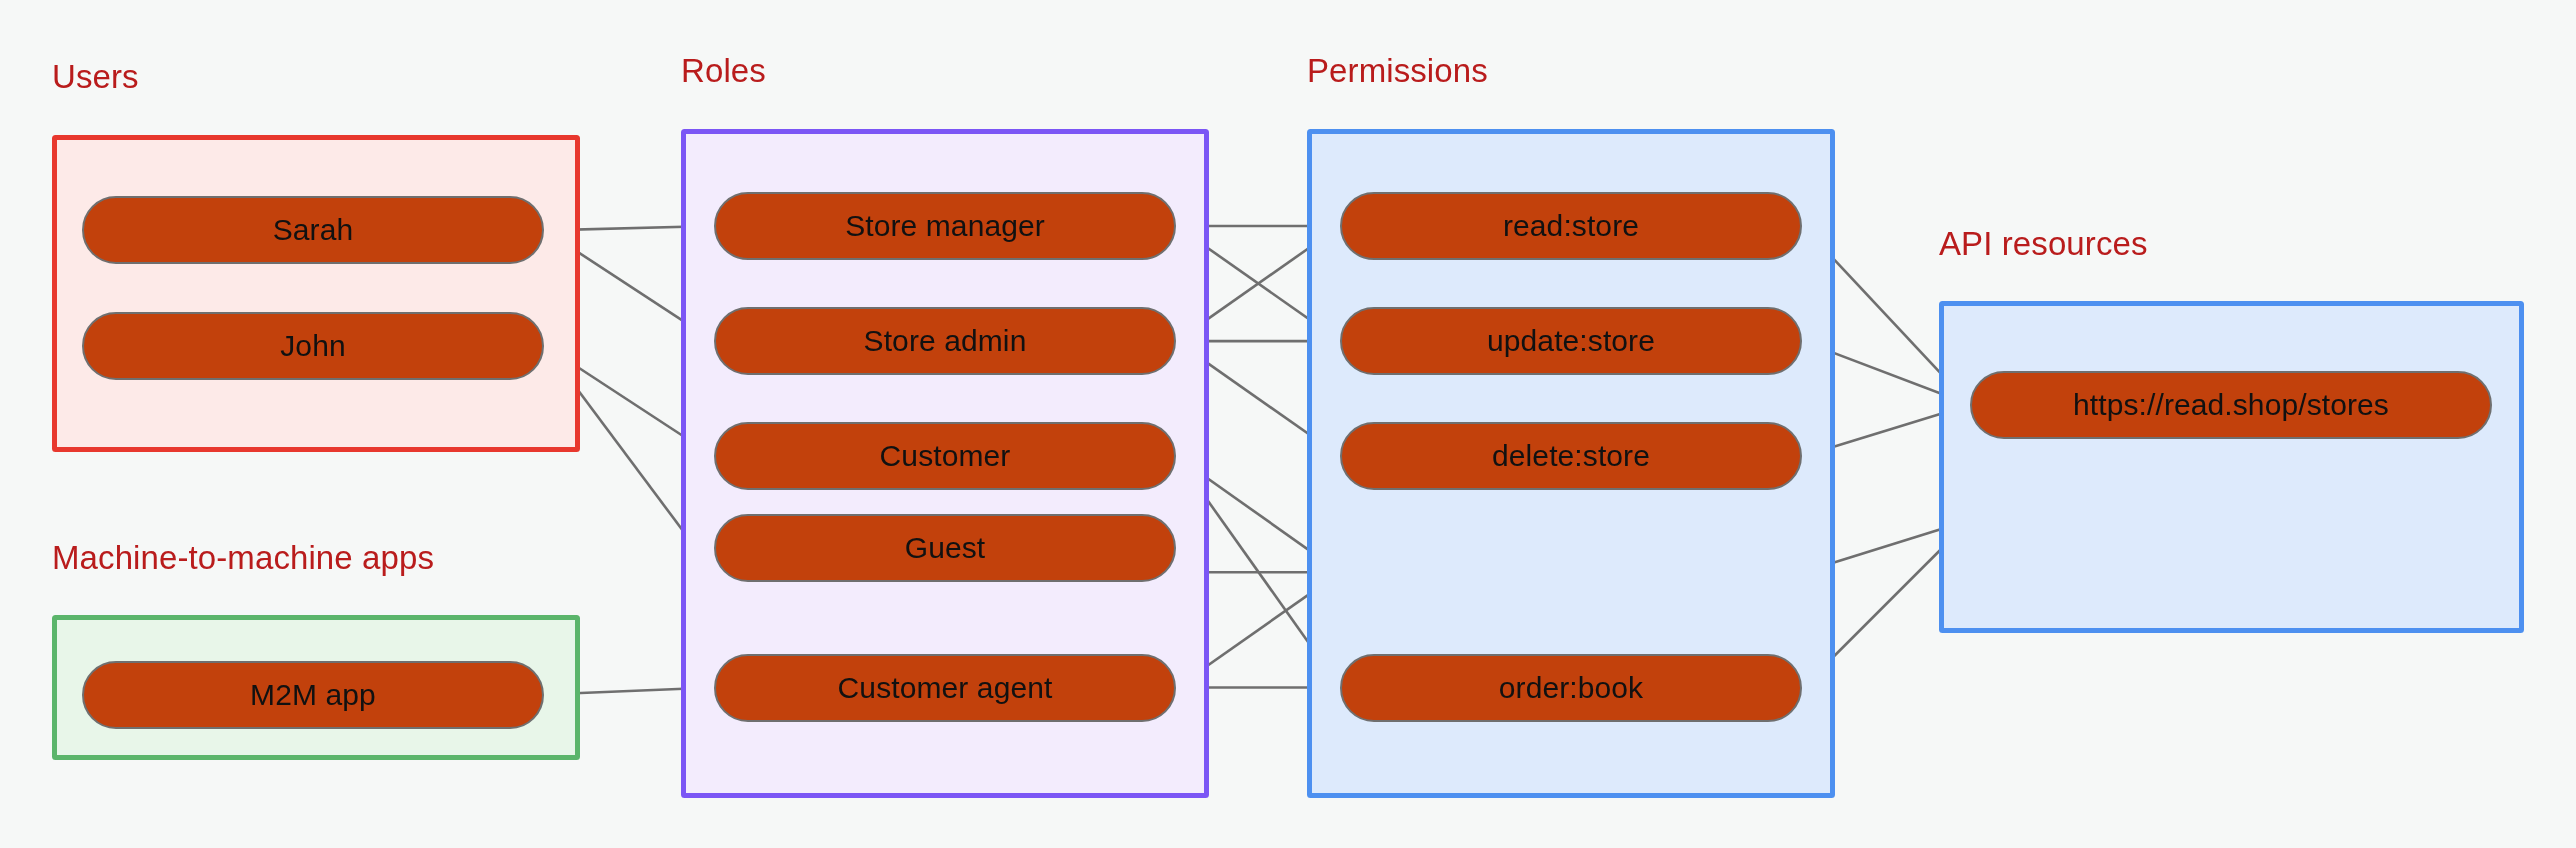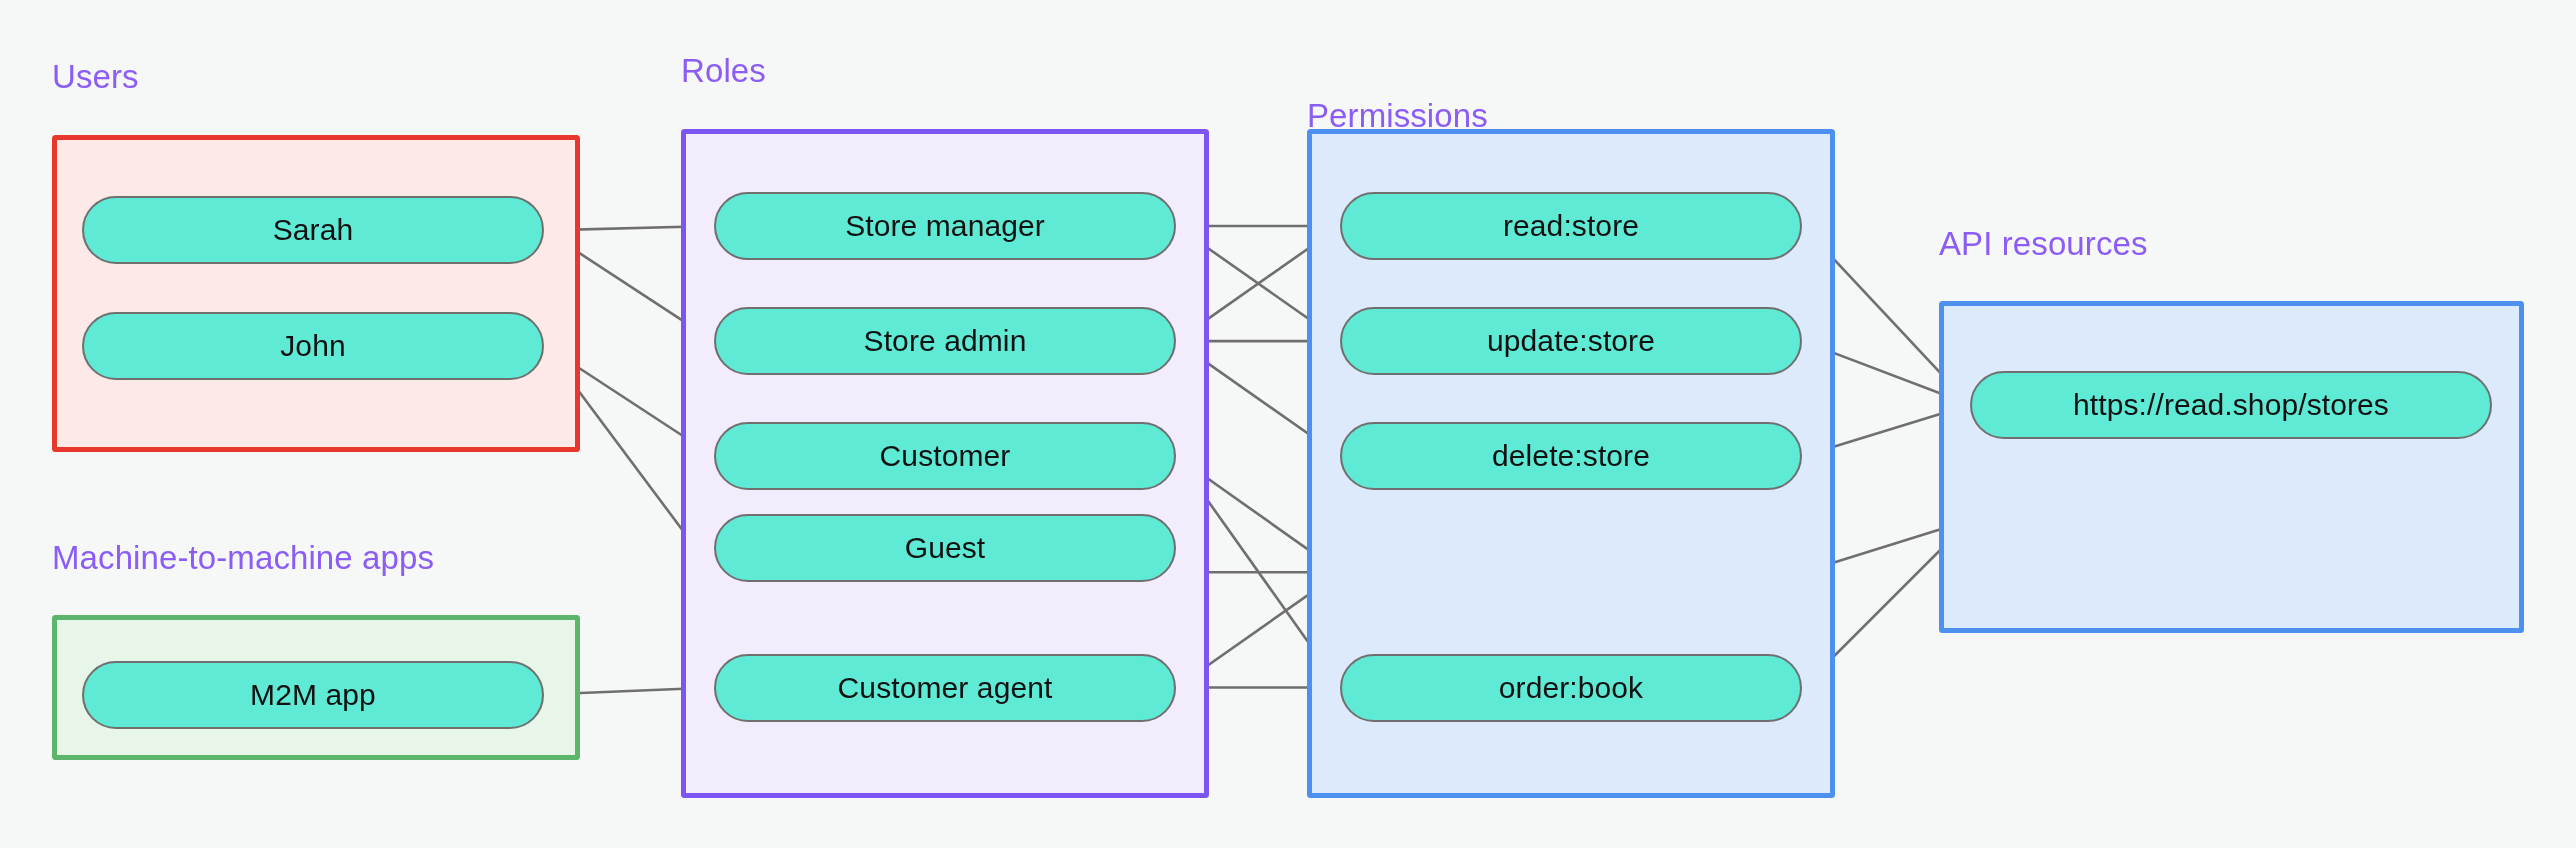--- a/index.html
+++ b/index.html
@@ -12,21 +12,21 @@
   }
   #canvas{position:relative;width:2576px;height:848px;}
 
   
   #edges{position:absolute;left:0;top:0;width:2576px;height:848px;pointer-events:none;}
 
   
   .group-title{
     position:absolute;
     font-size:33px;
-    color:#8b5cf6;
+    color:#b91c1c;
     white-space:nowrap;
     letter-spacing:0.1px;
   }
 
   
   .group-box{
     position:absolute;
     box-sizing:border-box;
     border-width:5.2px;
     border-style:solid;
@@ -35,21 +35,21 @@
   .g-users       {border-color:#e8382e;background:#fdeae8;}
   .g-m2m         {border-color:#5bb56b;background:#e8f6e9;}
   .g-roles       {border-color:#7b56f5;background:#f3ecfd;}
   .g-permissions {border-color:#4d90f0;background:#ddeafc;}
   .g-resources   {border-color:#4d90f0;background:#ddeafc;}
 
   
   .node{
     position:absolute;
     box-sizing:border-box;
-    background:#5eead4;
+    background:#c2410c;
     border:2.6px solid #6f6f6f;
     border-radius:872px;
     display:flex;
     align-items:center;
     justify-content:center;
     color:#111111;
     font-size:30px;
     white-space:nowrap;
     letter-spacing:0.1px;
   }
@@ -90,21 +90,21 @@
       <circle cx="1536" cy="523" r="11" fill="#6f6f6f"></circle>
       <circle cx="1536" cy="656" r="11" fill="#6f6f6f"></circle>
       <circle cx="1536" cy="788" r="11" fill="#6f6f6f"></circle>
       <circle cx="2258" cy="464" r="11" fill="#6f6f6f"></circle>
       <circle cx="2258" cy="596" r="11" fill="#6f6f6f"></circle>
     </svg>
 
   <div class="group-title" style="left: 52px; top: 58px;">Users</div>
   <div class="group-title" style="left: 52px; top: 539px;">Machine-to-machine apps</div>
   <div class="group-title" style="left: 681px; top: 52px;">Roles</div>
-  <div class="group-title" style="left: 1307px; top: 52px; margin-top: 45px;">Permissions</div>
+  <div class="group-title" style="left: 1307px; top: 52px;">Permissions</div>
   <div class="group-title" style="left: 1939px; top: 225px;">API resources</div>
 
   <div class="group-box g-users" style="left: 52px; top: 135px; width: 528px; height: 317px;"></div>
   <div class="group-box g-m2m" style="left: 52px; top: 615px; width: 528px; height: 145px;"></div>
   <div class="group-box g-roles" style="left: 681px; top: 129px; width: 528px; height: 669px;"></div>
   <div class="group-box g-permissions" style="left: 1307px; top: 129px; width: 528px; height: 669px;"></div>
   <div class="group-box g-resources" style="left: 1939px; top: 301px; width: 585px; height: 332px;"></div>
 
   <div class="node" style="left: 82px; top: 196px; width: 462px; height: 68px;">Sarah</div>
   <div class="node" style="left: 82px; top: 312px; width: 462px; height: 68px;">John</div>

